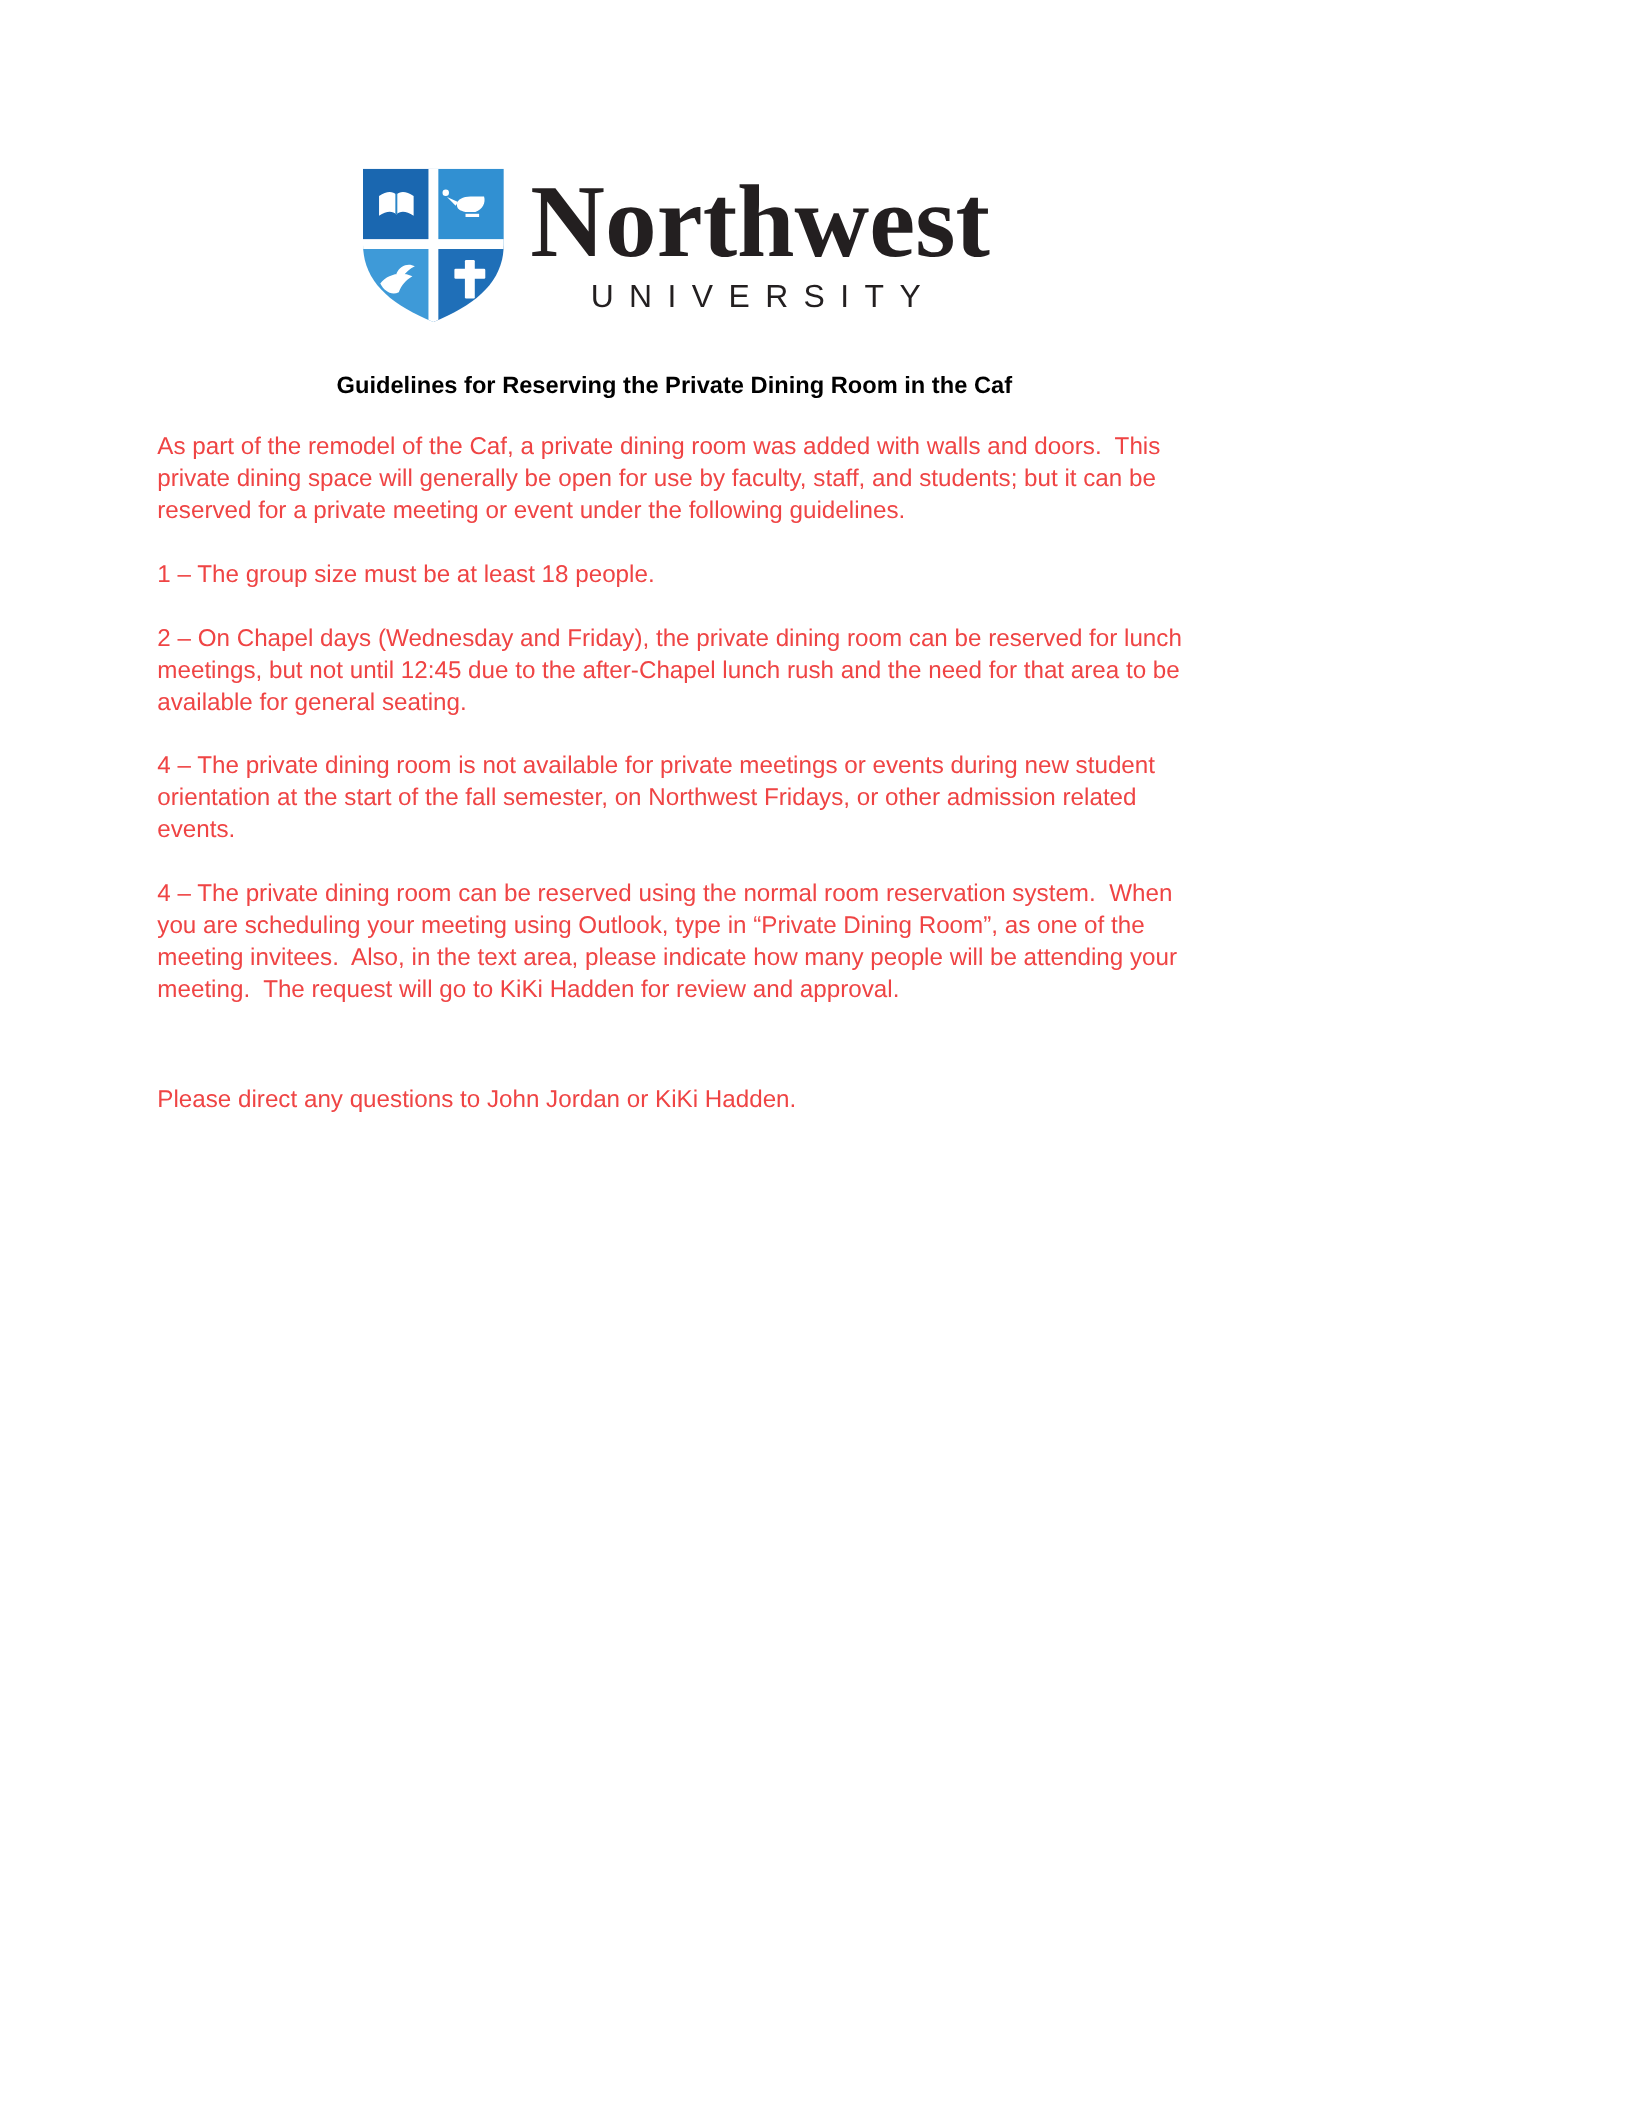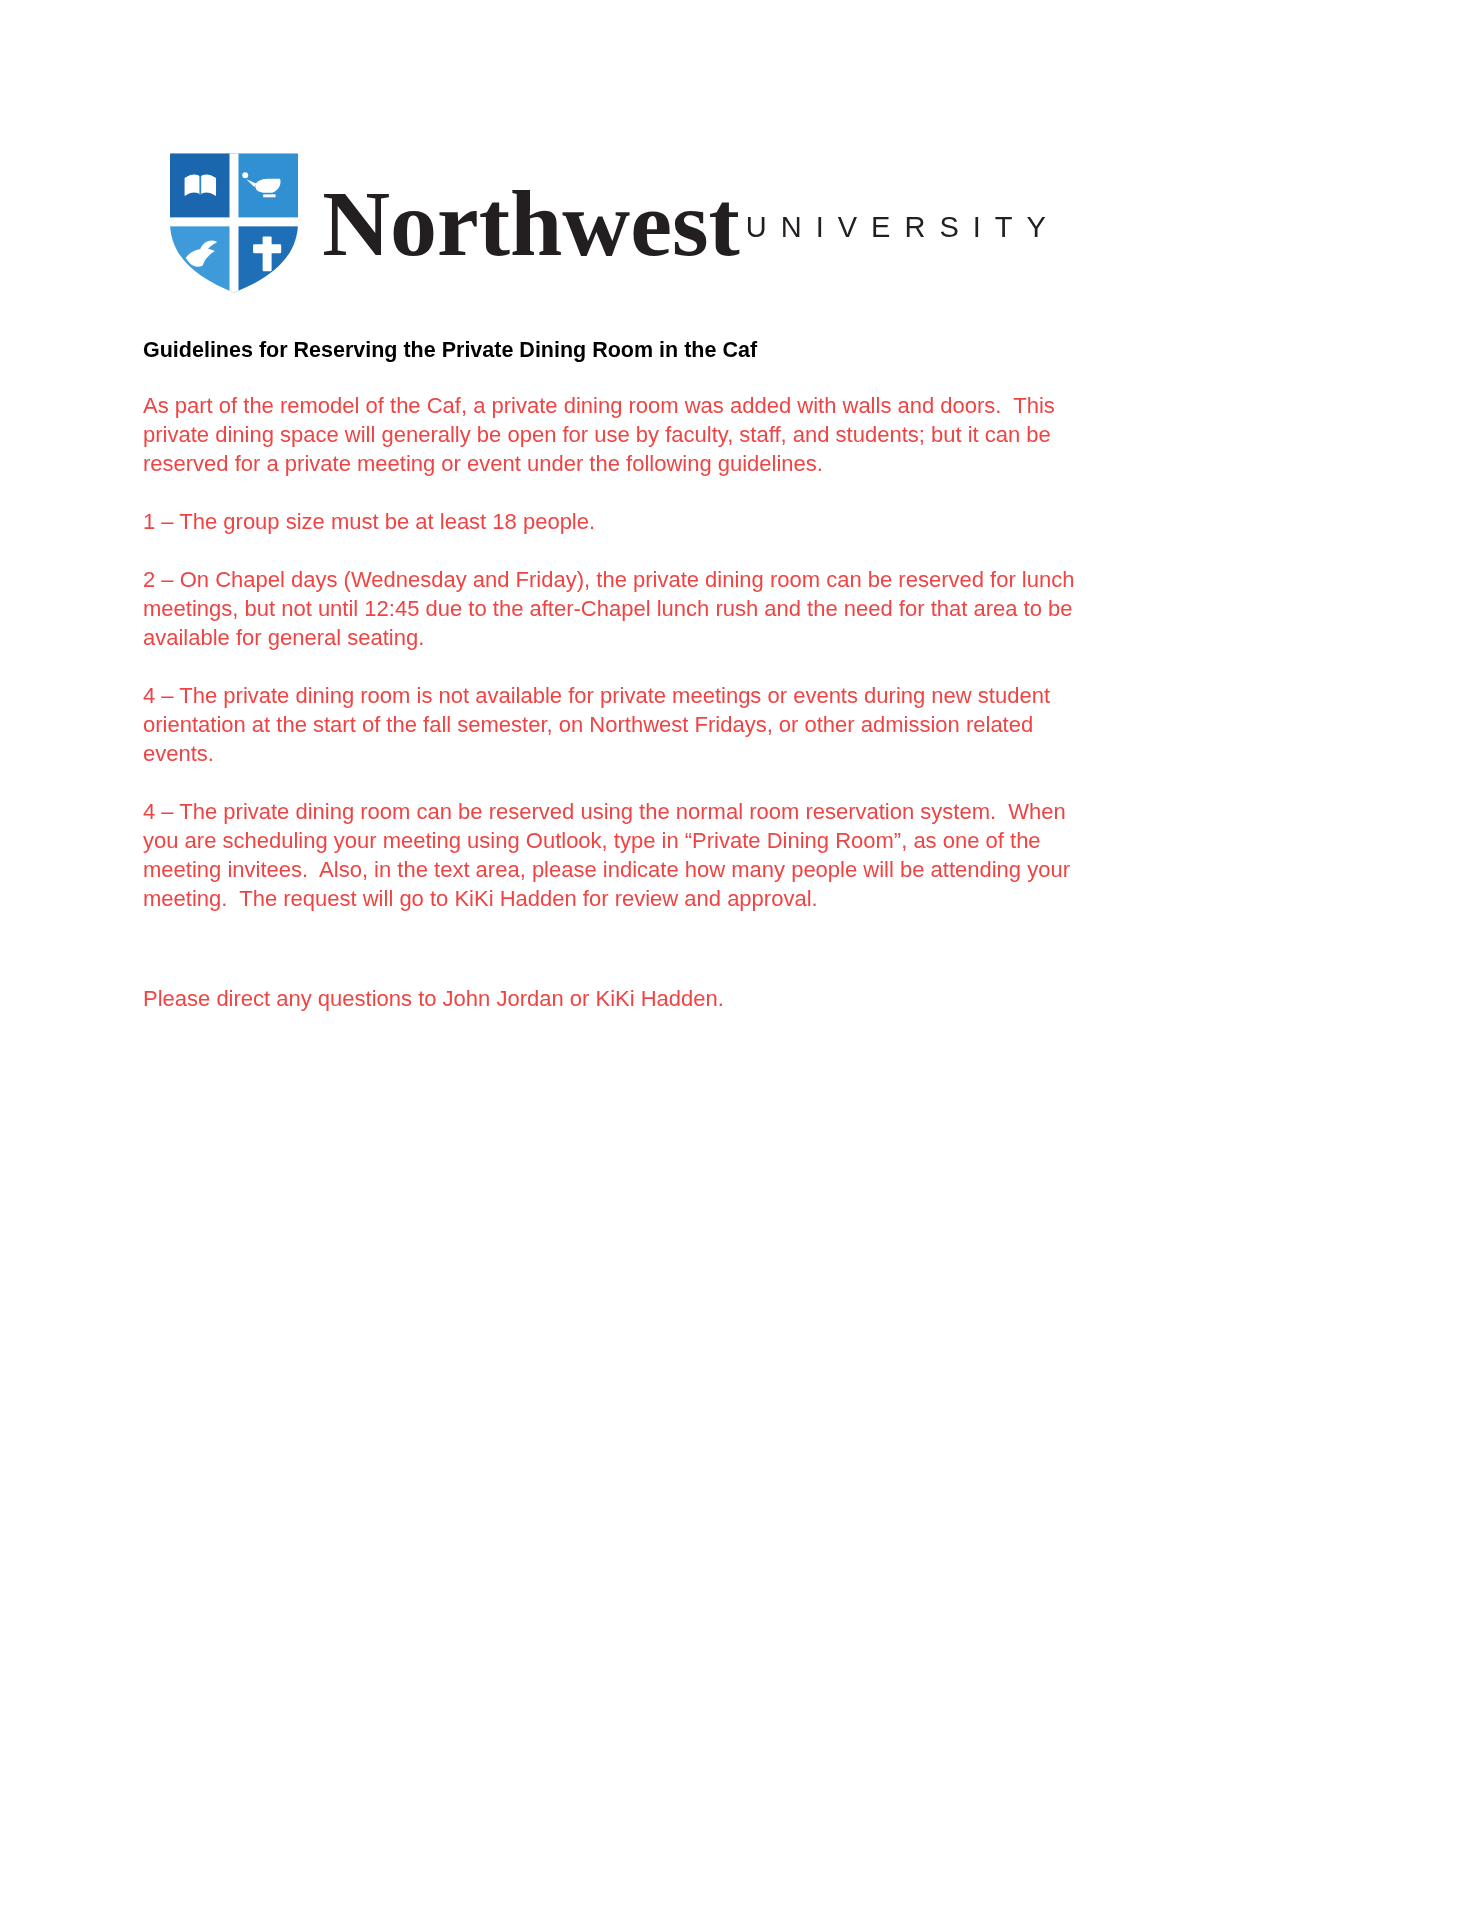--- a/index.html
+++ b/index.html
@@ -29,21 +29,21 @@
     width: fit-content;
     margin: 0 auto 40px auto;
   }
   .shield {
     width: 136px;
     height: 146px;
     flex: 0 0 auto;
   }
   .logo-text {
     display: flex;
-    flex-direction: row;
+    flex-direction: column;
     align-items: center;
   }
   .wordmark {
     font-family: "Liberation Serif", serif;
     font-weight: 700;
     font-size: 94px;
     line-height: 0.92;
     color: #231f20;
     letter-spacing: 0px;
   }
@@ -54,20 +54,21 @@
     letter-spacing: 14px;
     text-indent: 6px;
     color: #231f20;
     margin-top: 8px;
   }
   
   .doc-title {
     font-size: 21.5px;
     font-weight: 700;
     color: #000000;
+    text-align: center;
     margin: 0 0 27px 0;
     line-height: 28px;
   }
   .doc-body p {
     font-size: 22px;
     line-height: 29px;
     color: #ef4444;
     margin: 0 0 29px 0;
     white-space: pre-wrap;
   }

